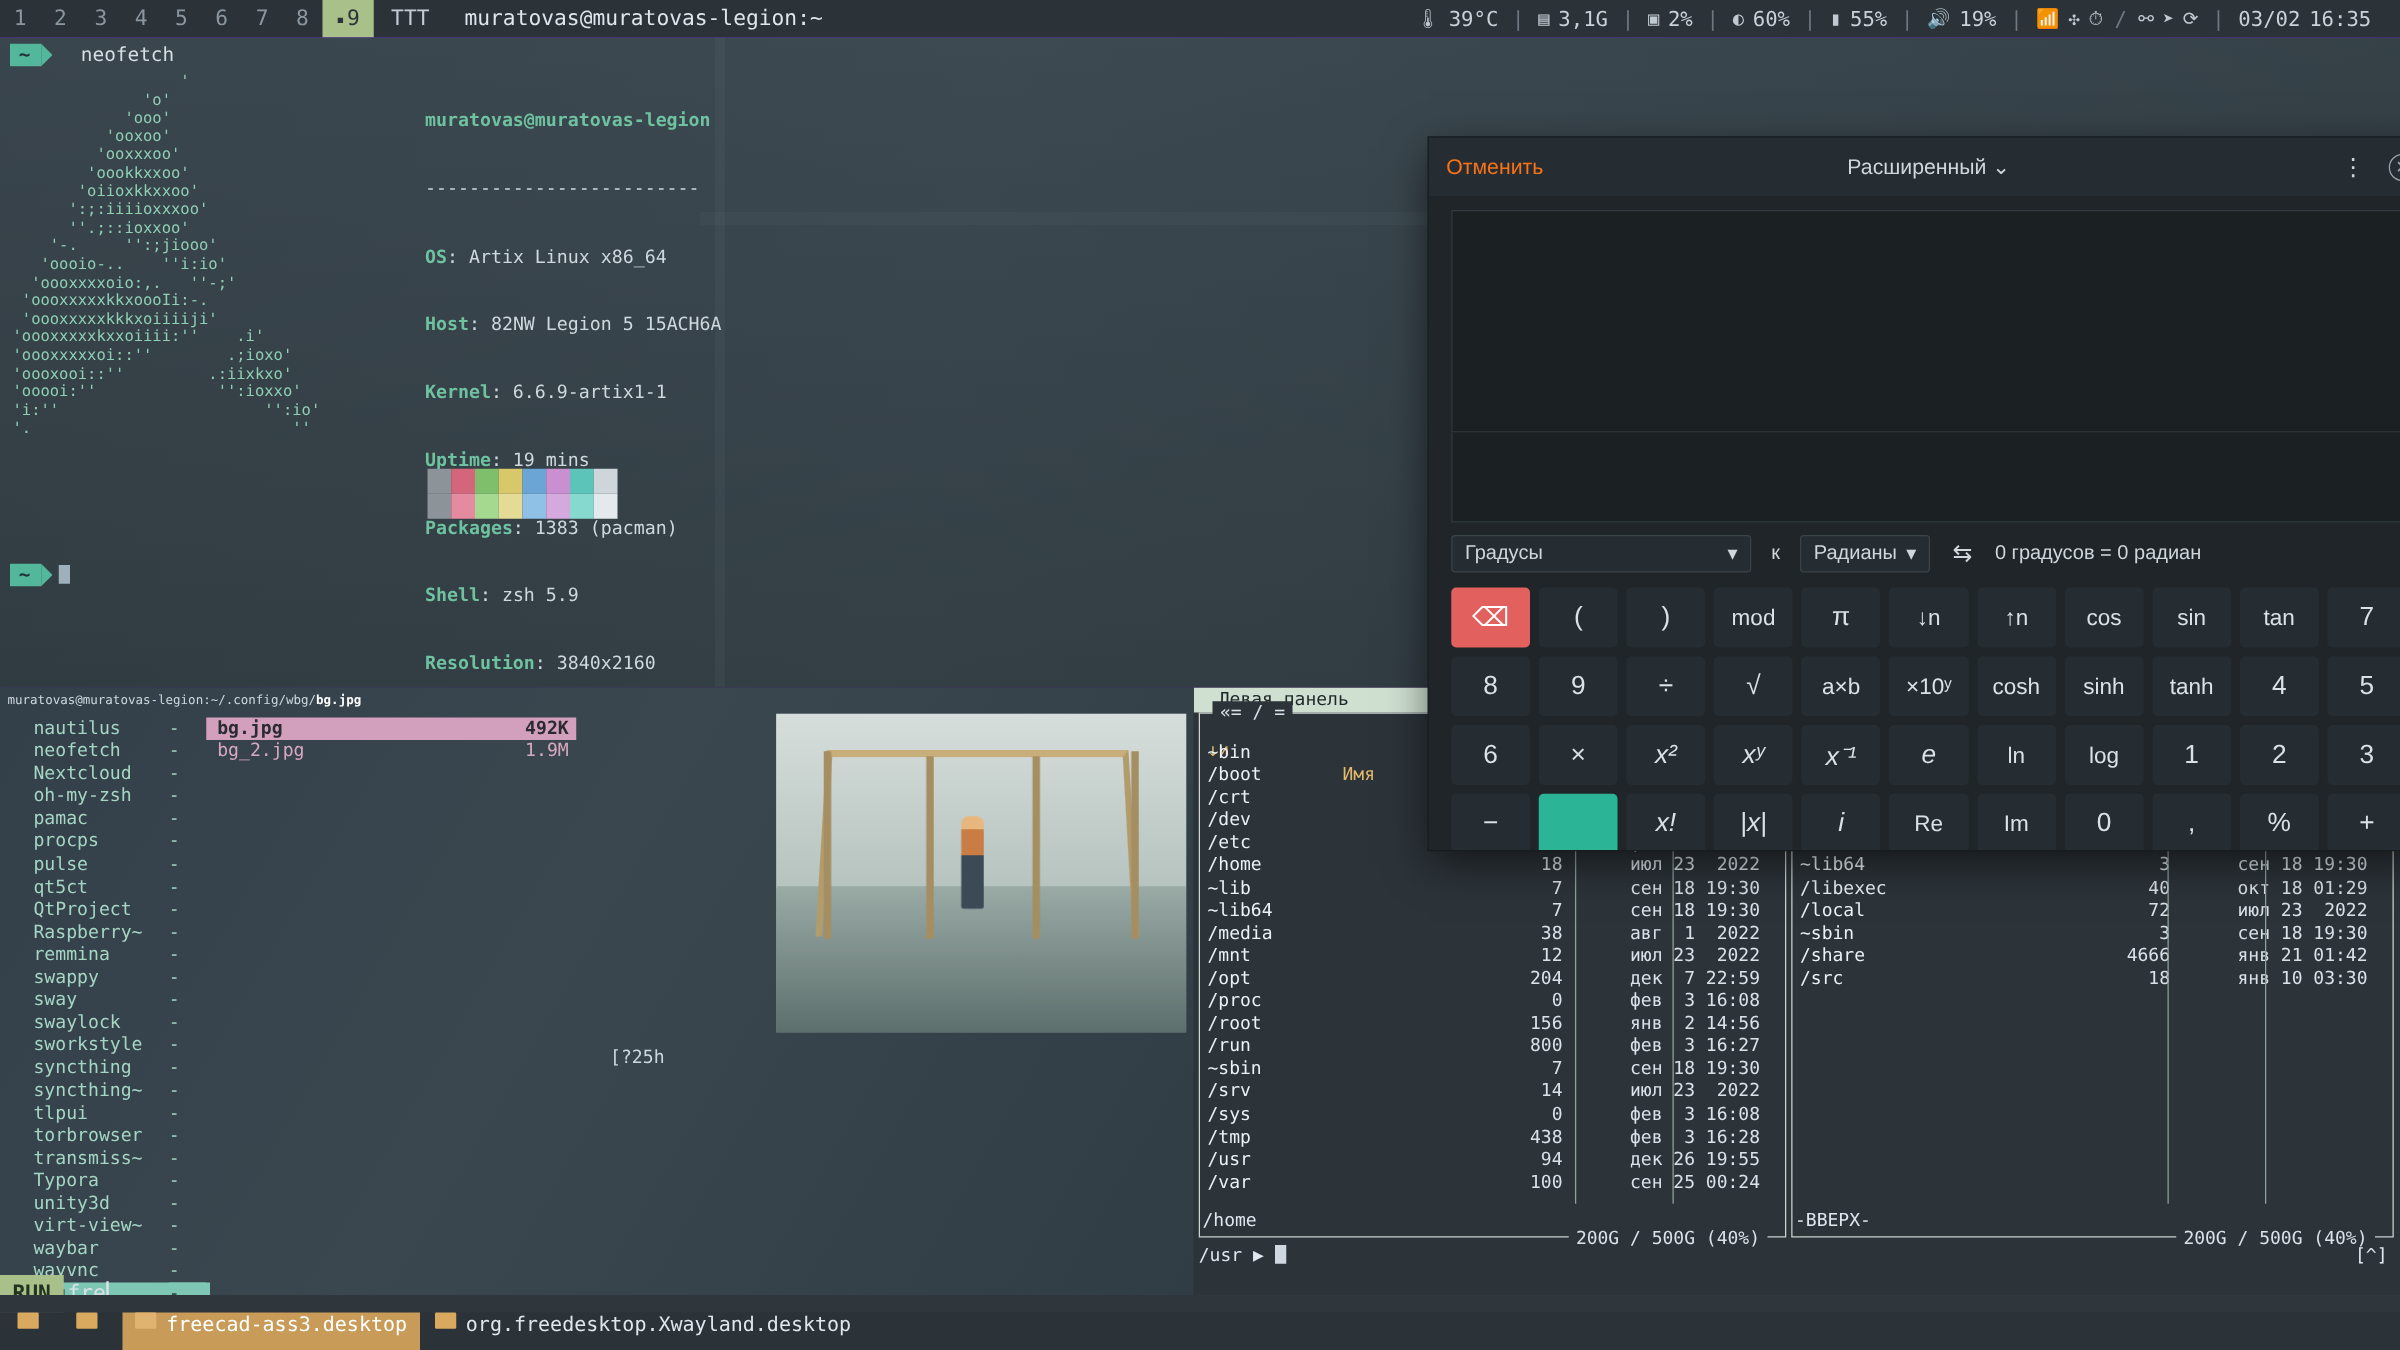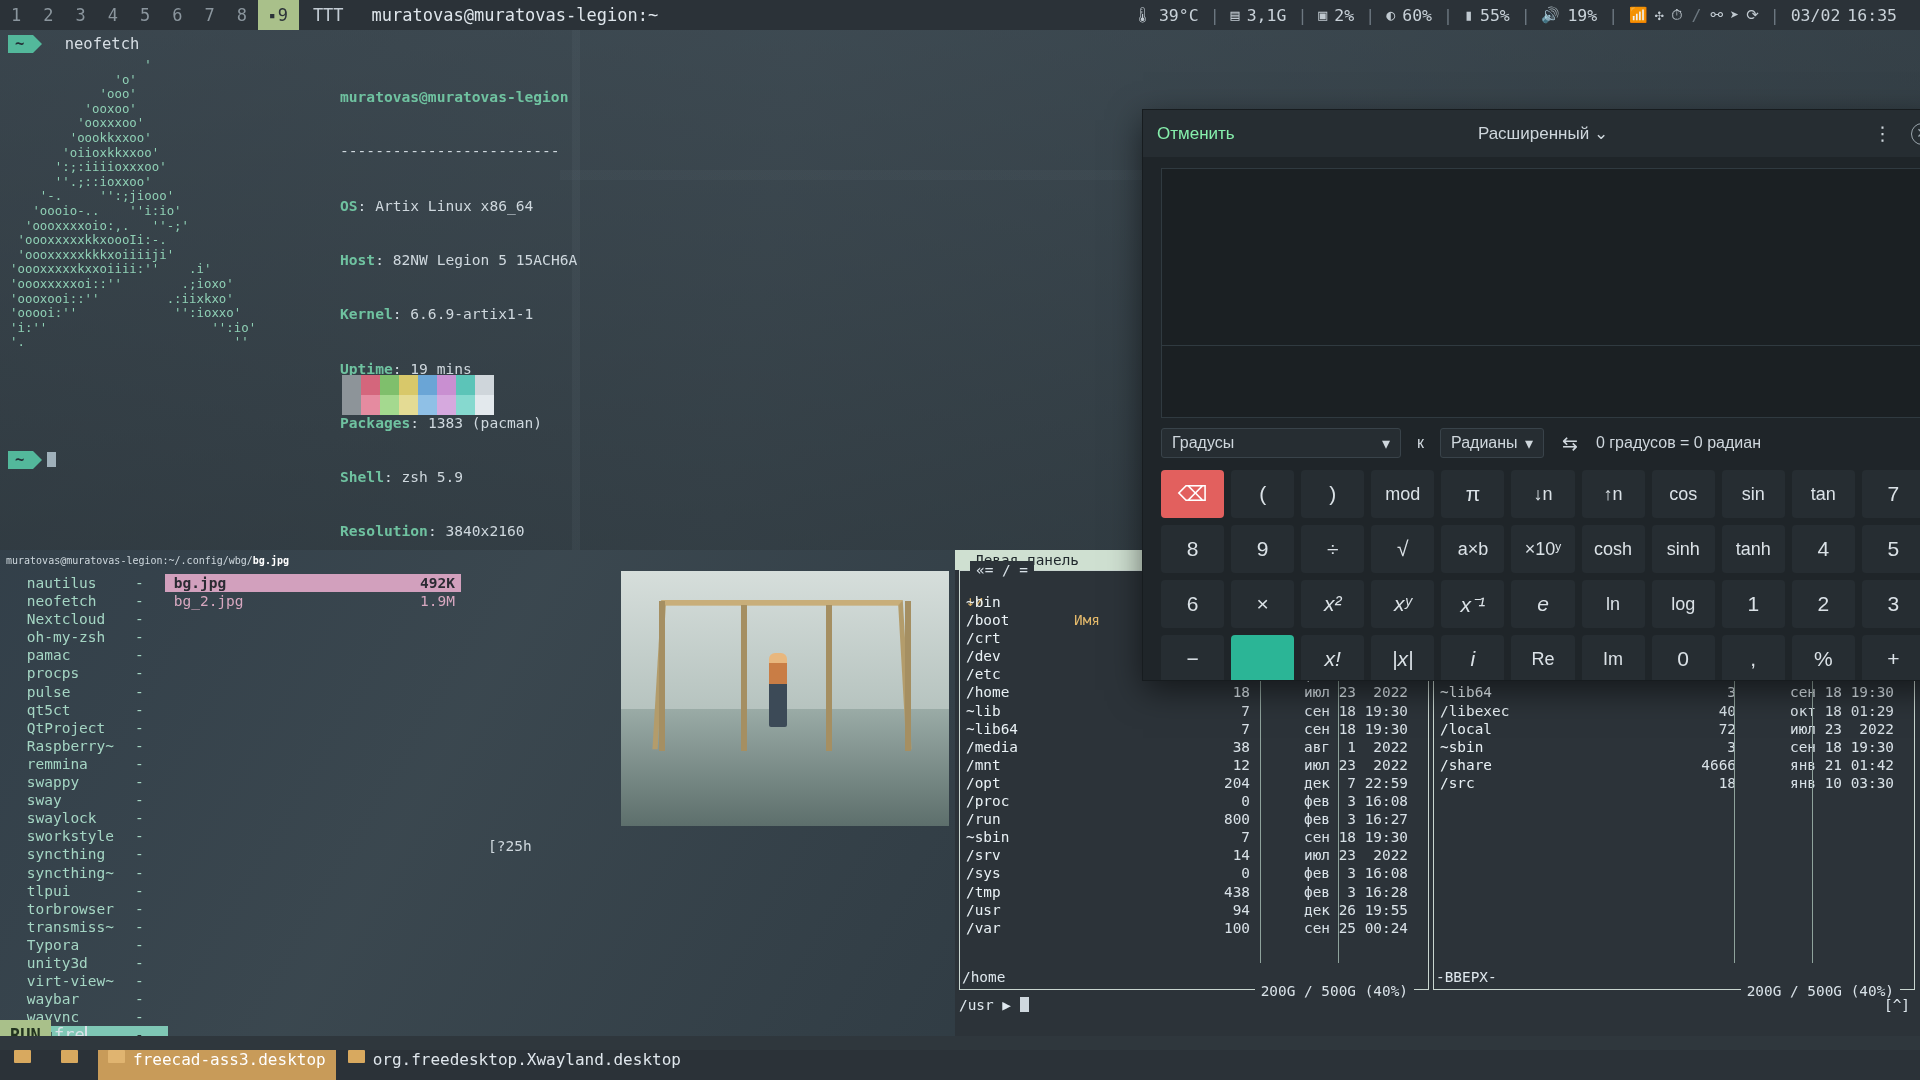--- a/index.html
+++ b/index.html
@@ -187,21 +187,21 @@
   .calc {
     position:absolute; left:1143px; top:110px; width:800px; height:570px;
     background:#1f2529; box-shadow: 0 0 0 1px #171c1f, 0 10px 32px rgba(0,0,0,.55);
     font-family:"Liberation Sans", sans-serif;
     overflow:hidden;
   }
   .calc-head {
     height:47px; background:#262d32; display:flex; align-items:center;
     padding:0 14px; position:relative;
   }
-  .calc-undo { color:#86efac; font-size:17px; }
+  .calc-undo { color:#f97316; font-size:17px; }
   .calc-mode {
     position:absolute; left:0; right:0; text-align:center; color:#cfd7dd; font-size:17px;
     pointer-events:none;
   }
   .calc-mode span { pointer-events:auto; }
   .calc-menu { margin-left:auto; color:#cfd7dd; font-size:19px; letter-spacing:1px; padding-right: 36px;}
   .calc-close {
     position:absolute; right:10px; top:50%; transform:translateY(-50%);
     width:22px; height:22px; border-radius:50%; border:1.6px solid #9aa5ac; color:#9aa5ac;
     font-size:14px; line-height:19px; text-align:center;
@@ -504,20 +504,21 @@
           <div class="mc-row"><span class="nm">/crt</span><span class="sz">7</span><span class="dt">сен 18 19:30</span></div>
           <div class="mc-row"><span class="nm">/dev</span><span class="sz">7</span><span class="dt">сен 18 19:30</span></div>
           <div class="mc-row"><span class="nm">/etc</span><span class="sz">3802</span><span class="dt">фев  3 16:09</span></div>
           <div class="mc-row"><span class="nm">/home</span><span class="sz">18</span><span class="dt">июл 23  2022</span></div>
           <div class="mc-row"><span class="nm">~lib</span><span class="sz">7</span><span class="dt">сен 18 19:30</span></div>
           <div class="mc-row"><span class="nm">~lib64</span><span class="sz">7</span><span class="dt">сен 18 19:30</span></div>
           <div class="mc-row"><span class="nm">/media</span><span class="sz">38</span><span class="dt">авг  1  2022</span></div>
           <div class="mc-row"><span class="nm">/mnt</span><span class="sz">12</span><span class="dt">июл 23  2022</span></div>
           <div class="mc-row"><span class="nm">/opt</span><span class="sz">204</span><span class="dt">дек  7 22:59</span></div>
           <div class="mc-row"><span class="nm">/proc</span><span class="sz">0</span><span class="dt">фев  3 16:08</span></div>
+          <div class="mc-row"><span class="nm">/root</span><span class="sz">156</span><span class="dt">янв  2 14:56</span></div>
           <div class="mc-row"><span class="nm">/run</span><span class="sz">800</span><span class="dt">фев  3 16:27</span></div>
           <div class="mc-row"><span class="nm">~sbin</span><span class="sz">7</span><span class="dt">сен 18 19:30</span></div>
           <div class="mc-row"><span class="nm">/srv</span><span class="sz">14</span><span class="dt">июл 23  2022</span></div>
           <div class="mc-row"><span class="nm">/sys</span><span class="sz">0</span><span class="dt">фев  3 16:08</span></div>
           <div class="mc-row"><span class="nm">/tmp</span><span class="sz">438</span><span class="dt">фев  3 16:28</span></div>
           <div class="mc-row"><span class="nm">/usr</span><span class="sz">94</span><span class="dt">дек 26 19:55</span></div>
           <div class="mc-row"><span class="nm">/var</span><span class="sz">100</span><span class="dt">сен 25 00:24</span></div>
         </div>
       <div class="mc-vline" style="left:300px;"></div>
       <div class="mc-vline" style="left:378px;"></div>

